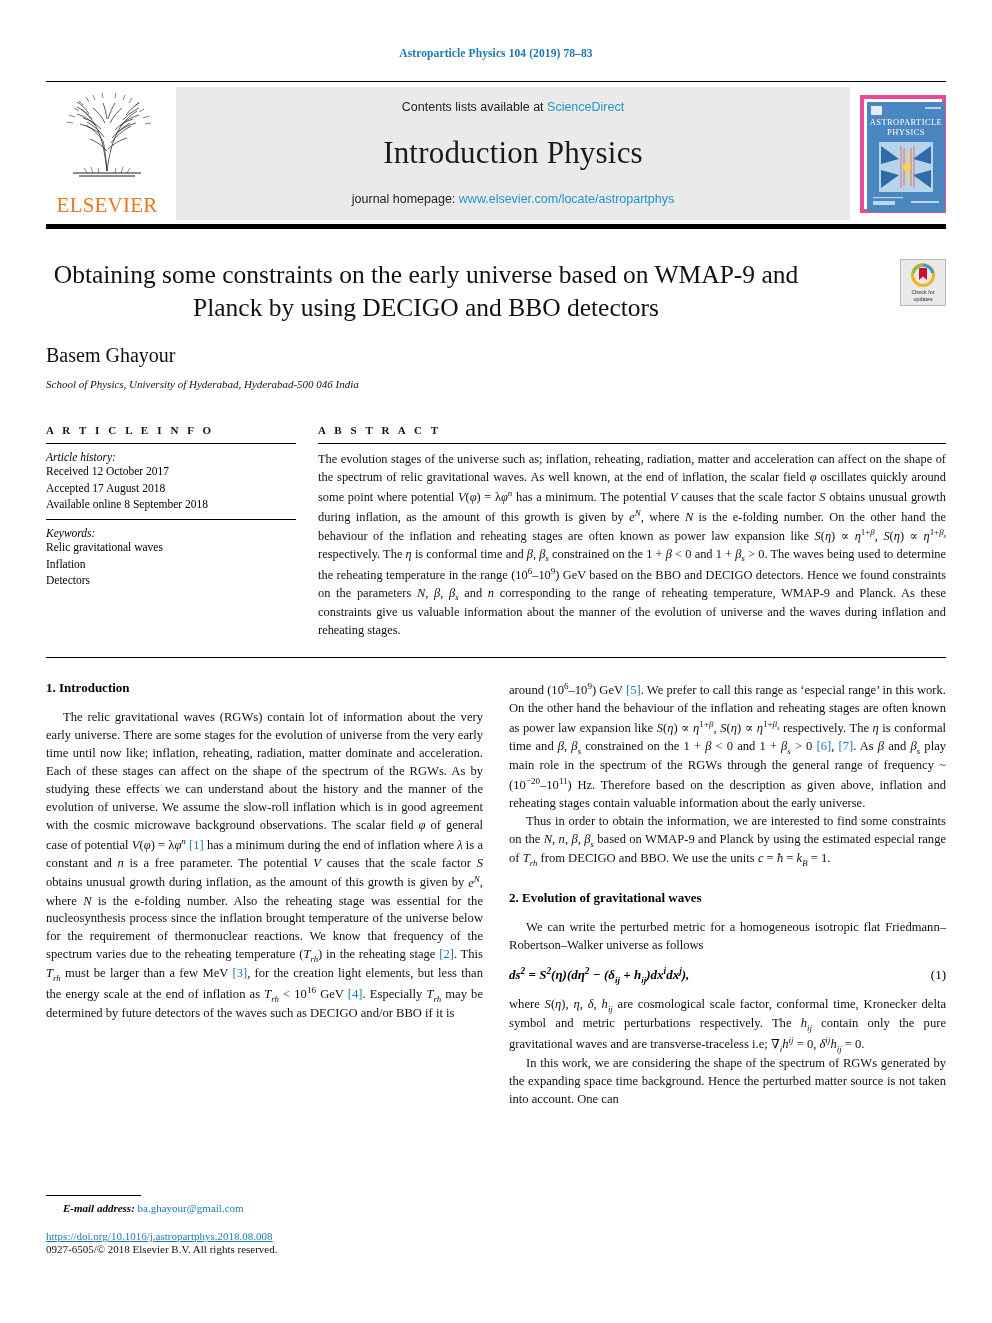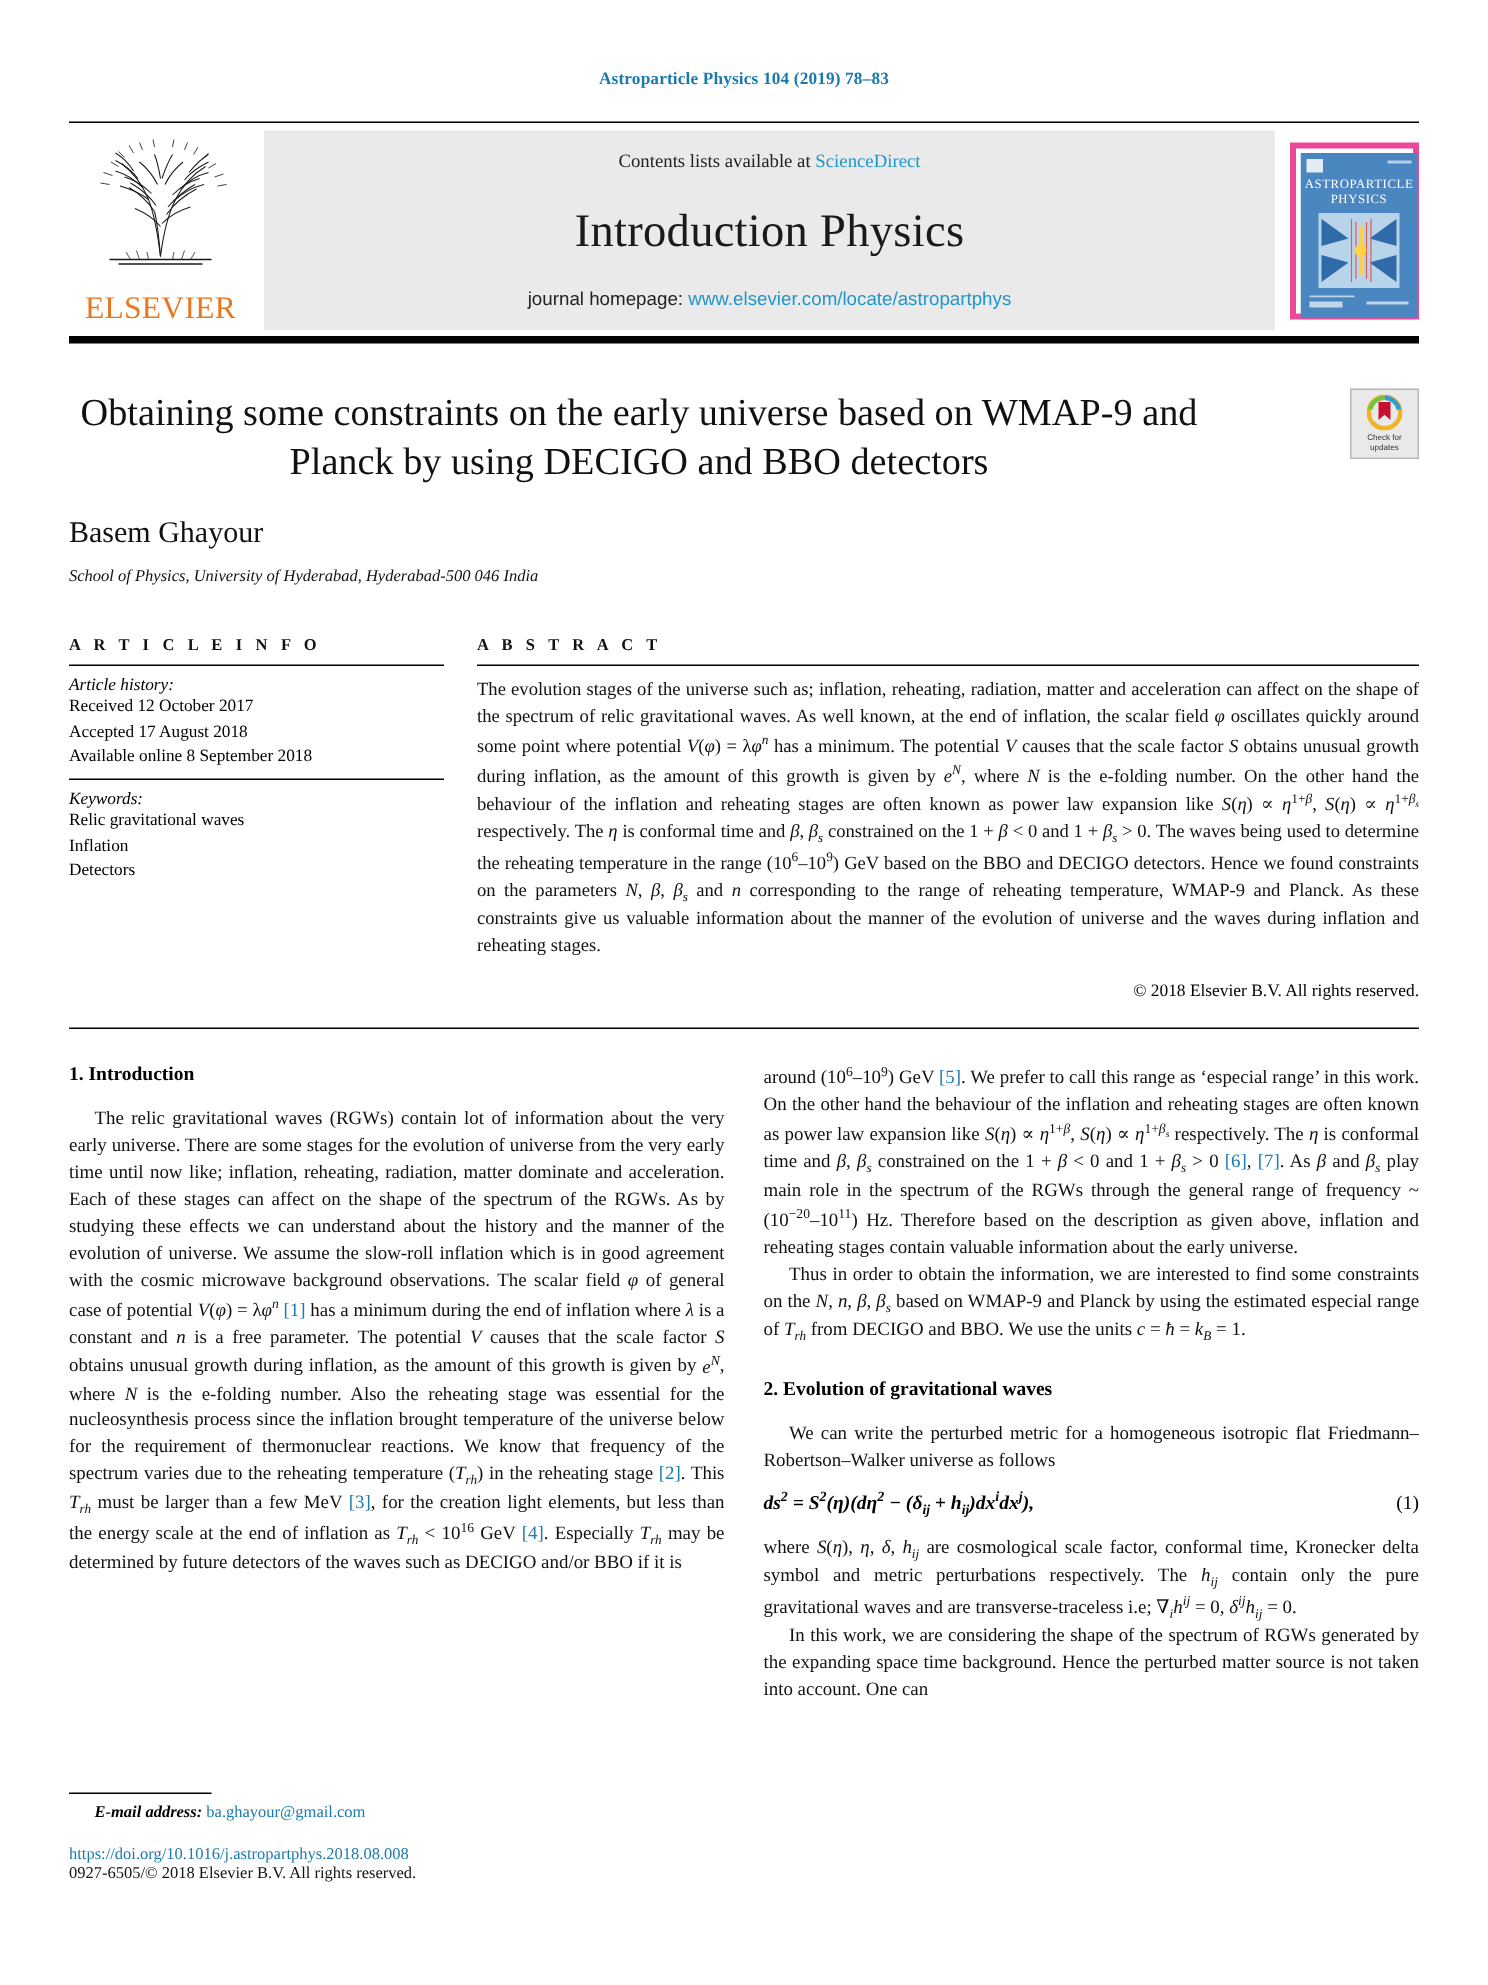--- a/index.html
+++ b/index.html
@@ -68,21 +68,21 @@
     background: #eaeaea;
     margin: 0 10px 0 8px;
     display: flex;
     flex-direction: column;
     justify-content: space-between;
     align-items: center;
     padding: 13px 0 14px 0;
     box-sizing: border-box;
   }
   .contents-line {
-    font-family: Liberation Serif, serif;
+    font-family: Liberation Sans, sans-serif;
     font-size: 12.5px;
     color: #222;
   }
   .contents-line .sd {
     color: #2196c9;
   }
   .journal-name {
     font-family: "Liberation Serif", serif;
     font-size: 31px;
     color: #1a1a1a;
@@ -263,20 +263,21 @@
   .email-line {
     font-size: 11px;
     text-indent: 17px;
   }
   .email-line .lbl { font-style: italic; font-weight: bold; }
   .email-line .mail { color: #1a7aad; }
   .doi-line {
     font-size: 11px;
     color: #1a7aad;
     margin-top: 16px;
+    text-decoration: underline;
   }
   .issn-line {
     font-size: 11px;
     color: #111;
     margin-top: 1px;
   }
   sub { font-size: .7em; }
   sup { font-size: .72em; }
   i { font-style: italic; }
 </style>
@@ -423,21 +424,20 @@
         the scalar field <i>φ</i> oscillates quickly around some point where potential <i>V</i>(<i>φ</i>) = λ<i>φ</i><sup><i>n</i></sup> has a minimum. The
         potential <i>V</i> causes that the scale factor <i>S</i> obtains unusual growth during inflation, as the amount of this
         growth is given by <i>e<sup>N</sup></i>, where <i>N</i> is the e-folding number. On the other hand the behaviour of the inflation
         and reheating stages are often known as power law expansion like <i>S</i>(<i>η</i>) ∝ <i>η</i><sup>1+<i>β</i></sup>, <i>S</i>(<i>η</i>) ∝ <i>η</i><sup>1+<i>β<sub>s</sub></i></sup> respectively.
         The <i>η</i> is conformal time and <i>β</i>, <i>β<sub>s</sub></i> constrained on the 1 + <i>β</i> &lt; 0 and 1 + <i>β<sub>s</sub></i> &gt; 0. The waves being used to
         determine the reheating temperature in the range (10<sup>6</sup>–10<sup>9</sup>) GeV based on the BBO and DECIGO detectors.
         Hence we found constraints on the parameters <i>N</i>, <i>β</i>, <i>β<sub>s</sub></i> and <i>n</i> corresponding to the range of reheating
         temperature, WMAP-9 and Planck. As these constraints give us valuable information about the manner of
         the evolution of universe and the waves during inflation and reheating stages.
       </div>
-      <div class="copyright">© 2018 Elsevier B.V. All rights reserved.</div>
     </div>
   </div>
 
   <div class="abs-rule-bottom"></div>
 
   <div class="body-cols">
 
     <div class="bodycol">
       <h2 class="secheading">1. Introduction</h2>
       <p class="para">

